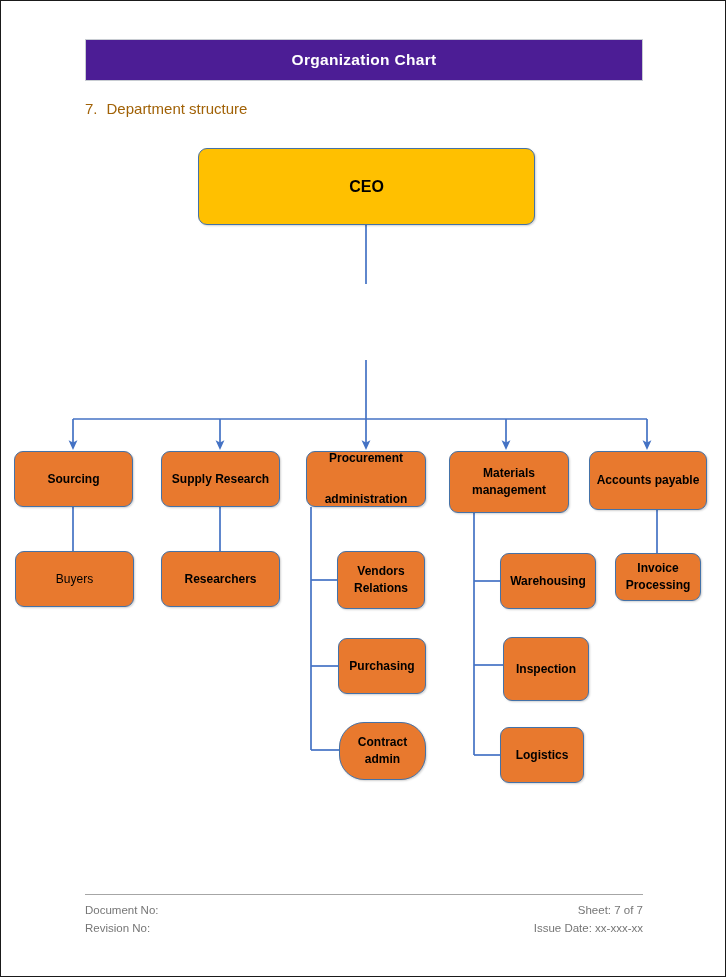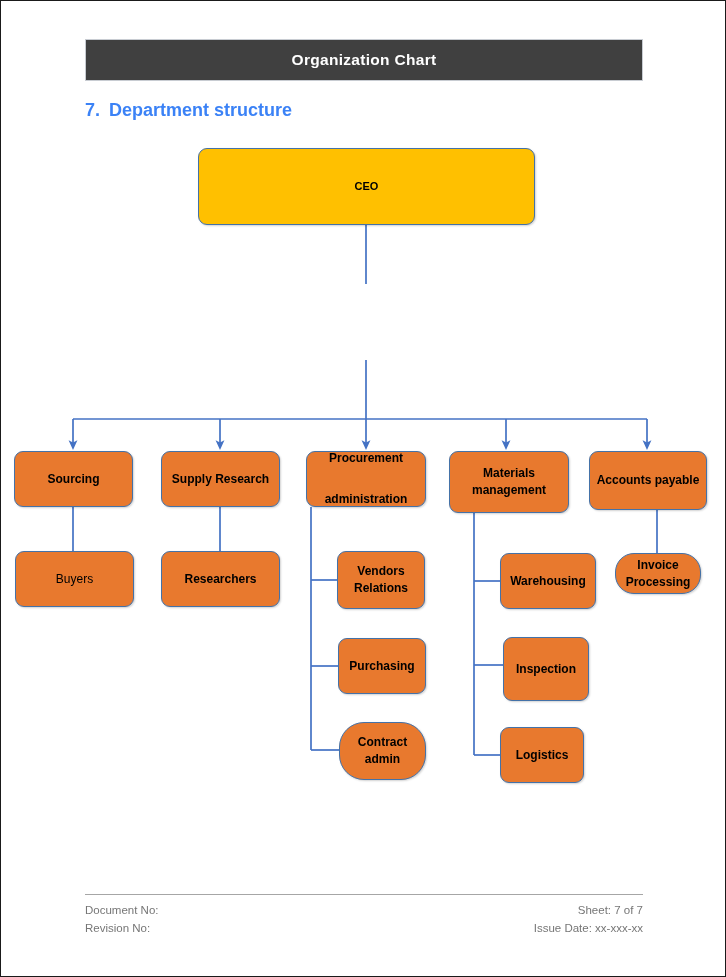--- a/index.html
+++ b/index.html
@@ -20,42 +20,42 @@
     overflow: hidden;
   }
 
   
   #header-bar {
     position: absolute;
     left: 84px;
     top: 38px;
     width: 558px;
     height: 42px;
-    background: #404040;
+    background: #4c1d95;
     border: 1px solid #c8ccd2;
     box-sizing: border-box;
     display: flex;
     align-items: center;
     justify-content: center;
   }
   #header-title {
     color: #ffffff;
     font-size: 15.5px;
     font-weight: bold;
     letter-spacing: .3px;
   }
 
   
   #section-heading {
     position: absolute;
     left: 84px;
     top: 99px;
-    font-size: 18px;
-    font-weight: bold;
-    color: #3b82f6;
+    font-size: 15px;
+    font-weight: normal;
+    color: #a16207;
     white-space: nowrap;
   }
   #section-heading .num { margin-right: 9px; }
 
   
   #chart-area {
     position: absolute;
     left: 0;
     top: 0;
     width: 726px;
@@ -153,21 +153,21 @@
 
         <line x1="473" y1="512" x2="473" y2="754"></line>
         <line x1="473" y1="580" x2="499" y2="580"></line>
         <line x1="473" y1="664" x2="502" y2="664"></line>
         <line x1="473" y1="754" x2="499" y2="754"></line>
 
         <line x1="656" y1="509" x2="656" y2="552"></line>
       </g>
     </svg>
 
-    <div class="node amber" style="left:197px; top:147px; width:337px; height:77px; font-size:11px;align-items:center;">
+    <div class="node amber" style="left:197px; top:147px; width:337px; height:77px; font-size:16px;align-items:center;">
       <span>CEO</span>
     </div>
 
 
     <div class="node orange" style="left:13px; top:450px; width:119px; height:56px; font-size:12px;">
       <span>Sourcing</span>
     </div>
 
     <div class="node orange" style="left:160px; top:450px; width:119px; height:56px; font-size:12px;">
       <span>Supply Research</span>
@@ -214,21 +214,21 @@
     </div>
 
     <div class="node orange" style="left:502px; top:636px; width:86px; height:64px; font-size:12px;align-items:center;">
       <span>Inspection</span>
     </div>
 
     <div class="node orange" style="left:499px; top:726px; width:84px; height:56px; font-size:12px;">
       <span>Logistics</span>
     </div>
 
-    <div class="node orange two-line" style="left:614px; top:552px; width:86px; height:41px; font-size:12px;border-radius:19px;">
+    <div class="node orange two-line" style="left:614px; top:552px; width:86px; height:48px; font-size:12px;">
       <span>Invoice</span>
       <span class="line2">Processing</span>
     </div>
 
   </div>
 
   <div id="footer">
     <div class="footer-row">
       <span class="footer-left">Document No:</span>
       <span class="footer-right">Sheet: 7 of 7</span>

